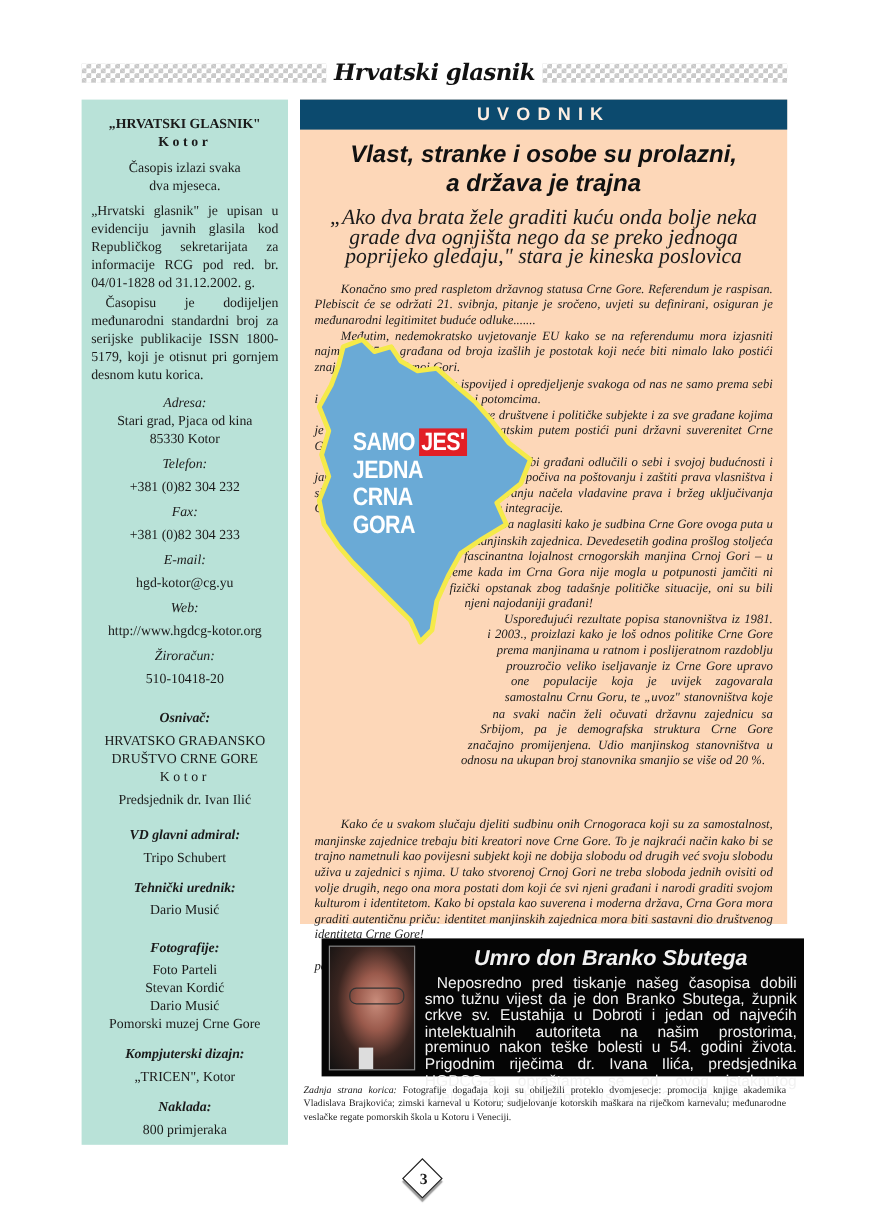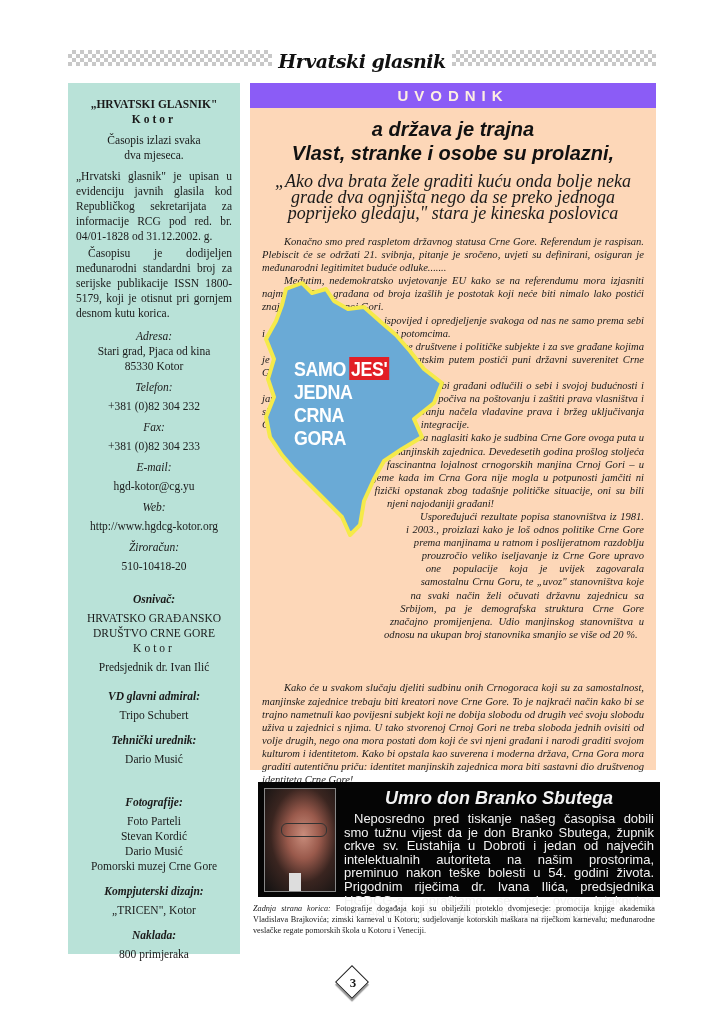--- a/index.html
+++ b/index.html
@@ -1,19 +1,19 @@
 <!DOCTYPE html>
 <html><head>
 <meta charset="utf-8">
 <style>
   html, body { margin: 0; padding: 0; background: #ffffff; }
   body { width: 724px; height: 1024px; position: relative; overflow: hidden; font-family: "Liberation Serif", "DejaVu Serif", serif; color: #1a1a1a; }
 
   
-  .masthead { position: absolute; left: 68px; top: 50px; width: 588px; height: 22px; display: flex; }
+  .masthead { position: absolute; left: 68px; top: 50px; width: 588px; height: 22px; display: flex; align-items: center; }
   .checker { flex: 1; height: 16px;
     background-image:
       linear-gradient(45deg, #c8c8c8 25%, transparent 25%, transparent 75%, #c8c8c8 75%),
       linear-gradient(45deg, #c8c8c8 25%, transparent 25%, transparent 75%, #c8c8c8 75%);
     background-size: 8px 8px; background-position: 0 0, 4px 4px; }
   .mast-title { padding: 0 6px; font-family: "DejaVu Serif", serif; font-style: italic; font-weight: bold; font-size: 19px; letter-spacing: -0.5px; color: #111; }
 
   
   .sidebar { position: absolute; left: 68px; top: 83px; width: 172px; height: 871px; background: #b9e2d8; text-align: center; font-size: 11.5px; line-height: 15px; }
   .sb-inner { padding: 12px 8px 0 8px; }
@@ -23,33 +23,33 @@
   .sb-just { text-align: justify; margin: 0 0 2px 0; }
   .sb-indent { text-indent: 12px; letter-spacing: 0.6px; }
   .sb-label { font-style: italic; margin-top: 6px; }
   .sb-value { margin-top: 4px; }
   .sb-section { margin-top: 14px; }
   .sb-head { font-style: italic; font-weight: bold; margin-bottom: 4px; }
   .sb-sp { letter-spacing: 3px; }
 
   
   .editorial { position: absolute; left: 250px; top: 83px; width: 406px; height: 687px; background: #fdd7b8; }
-  .ed-banner { height: 25px; background: #8b5cf6; color: #fdeee2; font-family: "Liberation Sans", sans-serif; font-weight: bold; font-size: 15px; letter-spacing: 6px; text-align: center; line-height: 25px; }
+  .ed-banner { height: 25px; background: #0c4a6e; color: #fdeee2; font-family: "Liberation Sans", sans-serif; font-weight: bold; font-size: 15px; letter-spacing: 6px; text-align: center; line-height: 25px; }
   .ed-title { margin-top: 9px; text-align: center; font-family: "Liberation Sans", sans-serif; font-style: italic; font-weight: bold; font-size: 20px; line-height: 24px; color: #111; }
   .ed-quote { margin: 8px 10px 0 10px; text-align: center; font-style: italic; font-size: 18px; line-height: 16px; }
   .ed-body { position: relative; margin: 14px 12px 0 12px; font-style: italic; font-size: 10.6px; line-height: 13.1px; text-align: justify; }
   .ed-body p { margin: 0; text-indent: 22px; }
   .signature { text-align: right !important; margin-top: 4px !important; }
 
   .map-wrap { position: absolute; left: 14px; top: 196px; width: 190px; height: 260px; }
   .map-text { position: absolute; left: 30px; top: 78px; font-family: "Liberation Sans", sans-serif; font-weight: bold; color: #ffffff; font-size: 21px; line-height: 23px; letter-spacing: -0.5px; font-style: normal; transform: scaleX(0.85); transform-origin: left top; }
   .jes { background: #e21f26; color: #fff; padding: 0 2px; margin-left: 4px; }
 
   
-  .obit { position: absolute; left: 258px; top: 782px; width: 402px; height: 115px; background: #050505; color: #f2f2f2; }
+  .obit { position: absolute; left: 268px; top: 782px; width: 402px; height: 115px; background: #050505; color: #f2f2f2; }
   .obit-photo { position: absolute; left: 6px; top: 6px; width: 70px; height: 102px; border: 1px solid #888; background: radial-gradient(ellipse at 55% 45%, #c98d7c 0%, #9a5a4c 30%, #3a2520 60%, #111 100%); overflow: hidden; }
   .obit-photo .glasses { position: absolute; left: 16px; top: 34px; width: 44px; height: 12px; border: 1.5px solid #333; border-radius: 6px; }
   .obit-photo .collar { position: absolute; left: 24px; bottom: 0; width: 12px; height: 18px; background: #ddd; }
   .obit-title { position: absolute; left: 86px; top: 6px; width: 310px; text-align: center; font-family: "Liberation Sans", sans-serif; font-style: italic; font-weight: bold; font-size: 18px; }
   .obit-text { position: absolute; left: 86px; top: 30px; width: 310px; font-family: "Liberation Sans", sans-serif; font-size: 13px; line-height: 13.6px; text-align: justify; text-indent: 10px; }
 
   
   .captions { position: absolute; left: 253px; top: 903px; width: 402px; font-size: 8.2px; line-height: 11px; text-align: justify; }
   .captions p { margin: 0 0 2px 0; }
   .captions em { font-style: italic; }
@@ -99,21 +99,21 @@
     </div>
 
     <div class="sb-section">
       <div class="sb-head">VD glavni admiral:</div>
       <div>Tripo Schubert</div>
     </div>
     <div class="sb-section" style="margin-top:10px;">
       <div class="sb-head">Tehnički urednik:</div>
       <div>Dario Musić</div>
     </div>
-    <div class="sb-section" style="margin-top:28px;">
+    <div class="sb-section" style="margin-top:16px;">
       <div class="sb-head">Fotografije:</div>
       <div>Foto Parteli</div>
       <div>Stevan Kordić</div>
       <div>Dario Musić</div>
       <div>Pomorski muzej Crne Gore</div>
     </div>
     <div class="sb-section" style="margin-top:10px;">
       <div class="sb-head">Kompjuterski dizajn:</div>
       <div>„TRICEN", Kotor</div>
     </div>
@@ -121,22 +121,22 @@
       <div class="sb-head">Naklada:</div>
       <div>800 primjeraka</div>
     </div>
 
   </div>
 </div>
 
 <div class="editorial">
   <div class="ed-banner">UVODNIK</div>
   <div class="ed-title">
+    <div>Vlast, stranke i osobe su prolazni,</div>
     <div>a država je trajna</div>
-    <div>Vlast, stranke i osobe su prolazni,</div>
   </div>
   <div class="ed-quote">„Ako dva brata žele graditi kuću onda bolje neka grade dva ognjišta nego da se preko jednoga poprijeko gledaju," stara je kineska poslovica</div>
 
   <div class="ed-body">
     <p>Konačno smo pred raspletom državnog statusa Crne Gore. Referendum je raspisan. Plebiscit će se održati 21. svibnja, pitanje je sročeno, uvjeti su definirani, osiguran je međunarodni legitimitet buduće odluke.......</p>
     <p>Međutim, nedemokratsko uvjetovanje EU kako se na referendumu mora izjasniti najmanje 55 % građana od broja izašlih je postotak koji neće biti nimalo lako postići znajući prilike u Crnoj Gori.</p>
     <p>Referendum je intimna ispovijed i opredjeljenje svakoga od nas ne samo prema sebi i obitelji nego i prema precima i potomcima.</p>
     <p>Prioritet svih prioriteta za sve društvene i političke subjekte i za sve građane kojima je Crna Gora na srcu jest demokratskim putem postići puni državni suverenitet Crne Gore.</p>
     <p style="margin-left:0;">Nezavisna država preduvjet je kako bi građani odlučili o sebi i svojoj budućnosti i jamac je gospodarskog prosperiteta koji počiva na poštovanju i zaštiti prava vlasništva i slobode poduzetništva, te na ostvarivanju načela vladavine prava i bržeg uključivanja Crne Gore u europske i euroatlanske integracije.</p>
     <div style="float:left; width:178px; height:250px; shape-outside: polygon(0 0, 40% 0, 55% 20%, 75% 35%, 92% 55%, 70% 75%, 60% 100%, 0 100%);"></div>

